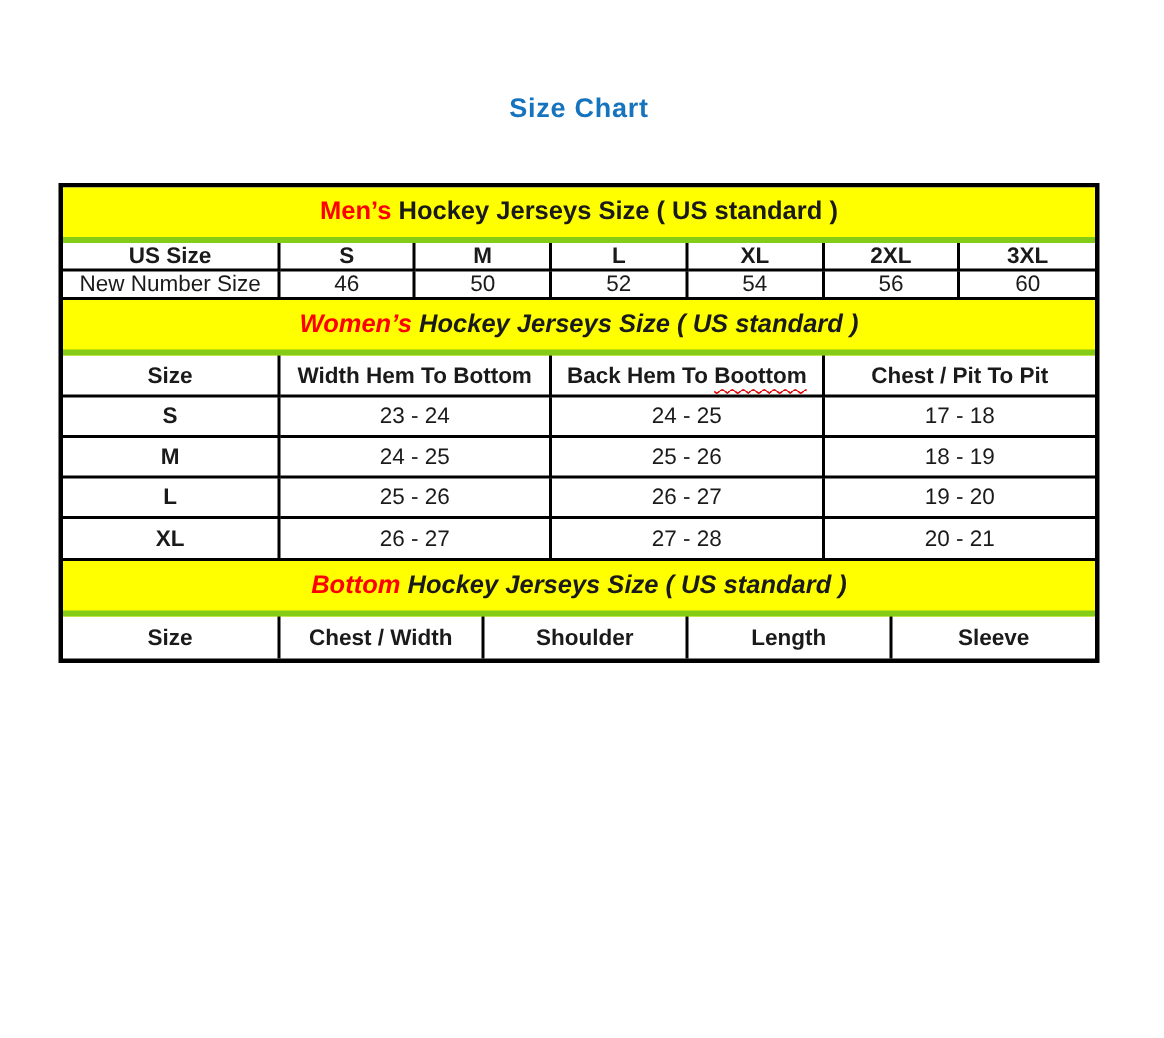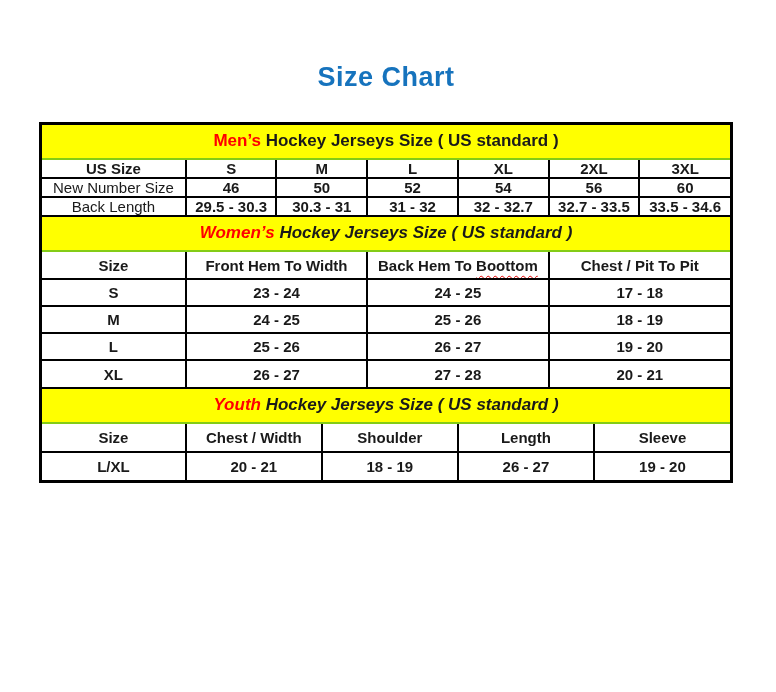--- a/index.html
+++ b/index.html
@@ -11,41 +11,41 @@
     font-family: "Liberation Sans", sans-serif;
     color: #1a1a1a;
     position: relative;
   }
   .page-title {
     position: absolute;
     top: 62px;
     left: 39px;
     width: 694px;
     text-align: center;
-    font-size: 27px;
+    font-size: 18px;
     font-weight: bold;
     color: #1673BD;
     letter-spacing: 0.5px;
   }
   .chart-wrap {
     position: absolute;
     top: 122px;
     left: 39px;
     width: 694px;
     border: 3px solid #000;
     box-sizing: border-box;
     background: #fff;
   }
   .band {
     background: #FFFF00;
     text-align: center;
     font-weight: bold;
     font-size: 17px;
     padding: 6px 0 7px 0;
-    border-bottom: 2px solid #84cc16;
+    border-bottom: 4px solid #84cc16;
   }
   .band-mid {
     border-top: 2px solid #000;
     font-style: italic;
   }
   .accent { color: #FF0000; }
   table {
     width: 100%;
     border-collapse: collapse;
     border-style: hidden; 
@@ -54,21 +54,21 @@
   th, td {
     border: 2px solid #000;
     text-align: center;
     vertical-align: middle;
     font-size: 15px;
     padding: 0 2px;
     overflow: hidden;
     white-space: nowrap;
   }
   th { font-weight: bold; }
-  td { font-weight: bold; }
+  td { font-weight: normal; }
   td.rlabel { font-weight: normal; }
   .col-label { width: 20.9%; }
   .t-mens tr    { height: 16px; }
   .t-womens tr  { height: 27px; }
   .t-youth tr   { height: 28px; }
   .typo {
     text-decoration: underline;
     text-decoration-style: wavy;
     text-decoration-color: #E00000;
     text-decoration-thickness: 1px;
@@ -106,45 +106,36 @@
     </tr>
     <tr>
       <td class="rlabel">New Number Size</td>
       <td>46</td>
       <td>50</td>
       <td>52</td>
       <td>54</td>
       <td>56</td>
       <td>60</td>
     </tr>
-    <tr>
-      <td class="rlabel">Back Length</td>
-      <td>29.5 - 30.3</td>
-      <td>30.3 - 31</td>
-      <td>31 - 32</td>
-      <td>32 - 32.7</td>
-      <td>32.7 - 33.5</td>
-      <td>33.5 - 34.6</td>
-    </tr>
   </tbody>
     </table>
 
   <div class="band band-mid"><span class="accent">Women’s</span><span> Hockey Jerseys Size ( US standard )</span></div>
 
   <table class="t-womens">
     <colgroup>
         <col class="col-label">
         <col>
         <col>
         <col>
       </colgroup>
     <tbody>
         <tr>
       <th>Size</th>
-      <th>Front Hem To Width</th>
+      <th>Width Hem To Bottom</th>
       <th><span>Back Hem To </span><span class="typo">Boottom</span></th>
       <th>Chest / Pit To Pit</th>
     </tr>
     <tr>
       <th>S</th>
       <td>23 - 24</td>
       <td>24 - 25</td>
       <td>17 - 18</td>
     </tr>
     <tr>
@@ -161,41 +152,34 @@
     </tr>
     <tr>
       <th>XL</th>
       <td>26 - 27</td>
       <td>27 - 28</td>
       <td>20 - 21</td>
     </tr>
   </tbody>
     </table>
 
-  <div class="band band-mid"><span class="accent">Youth</span><span> Hockey Jerseys Size ( US standard )</span></div>
+  <div class="band band-mid"><span class="accent">Bottom</span><span> Hockey Jerseys Size ( US standard )</span></div>
 
   <table class="t-youth">
     <colgroup>
         <col class="col-label">
         <col>
         <col>
         <col>
         <col>
       </colgroup>
     <tbody>
         <tr>
       <th>Size</th>
       <th>Chest / Width</th>
       <th>Shoulder</th>
       <th>Length</th>
       <th>Sleeve</th>
     </tr>
-    <tr>
-      <th>L/XL</th>
-      <td>20 - 21</td>
-      <td>18 - 19</td>
-      <td>26 - 27</td>
-      <td>19 - 20</td>
-    </tr>
   </tbody>
     </table>
 
 </div>
 
 </body></html>

